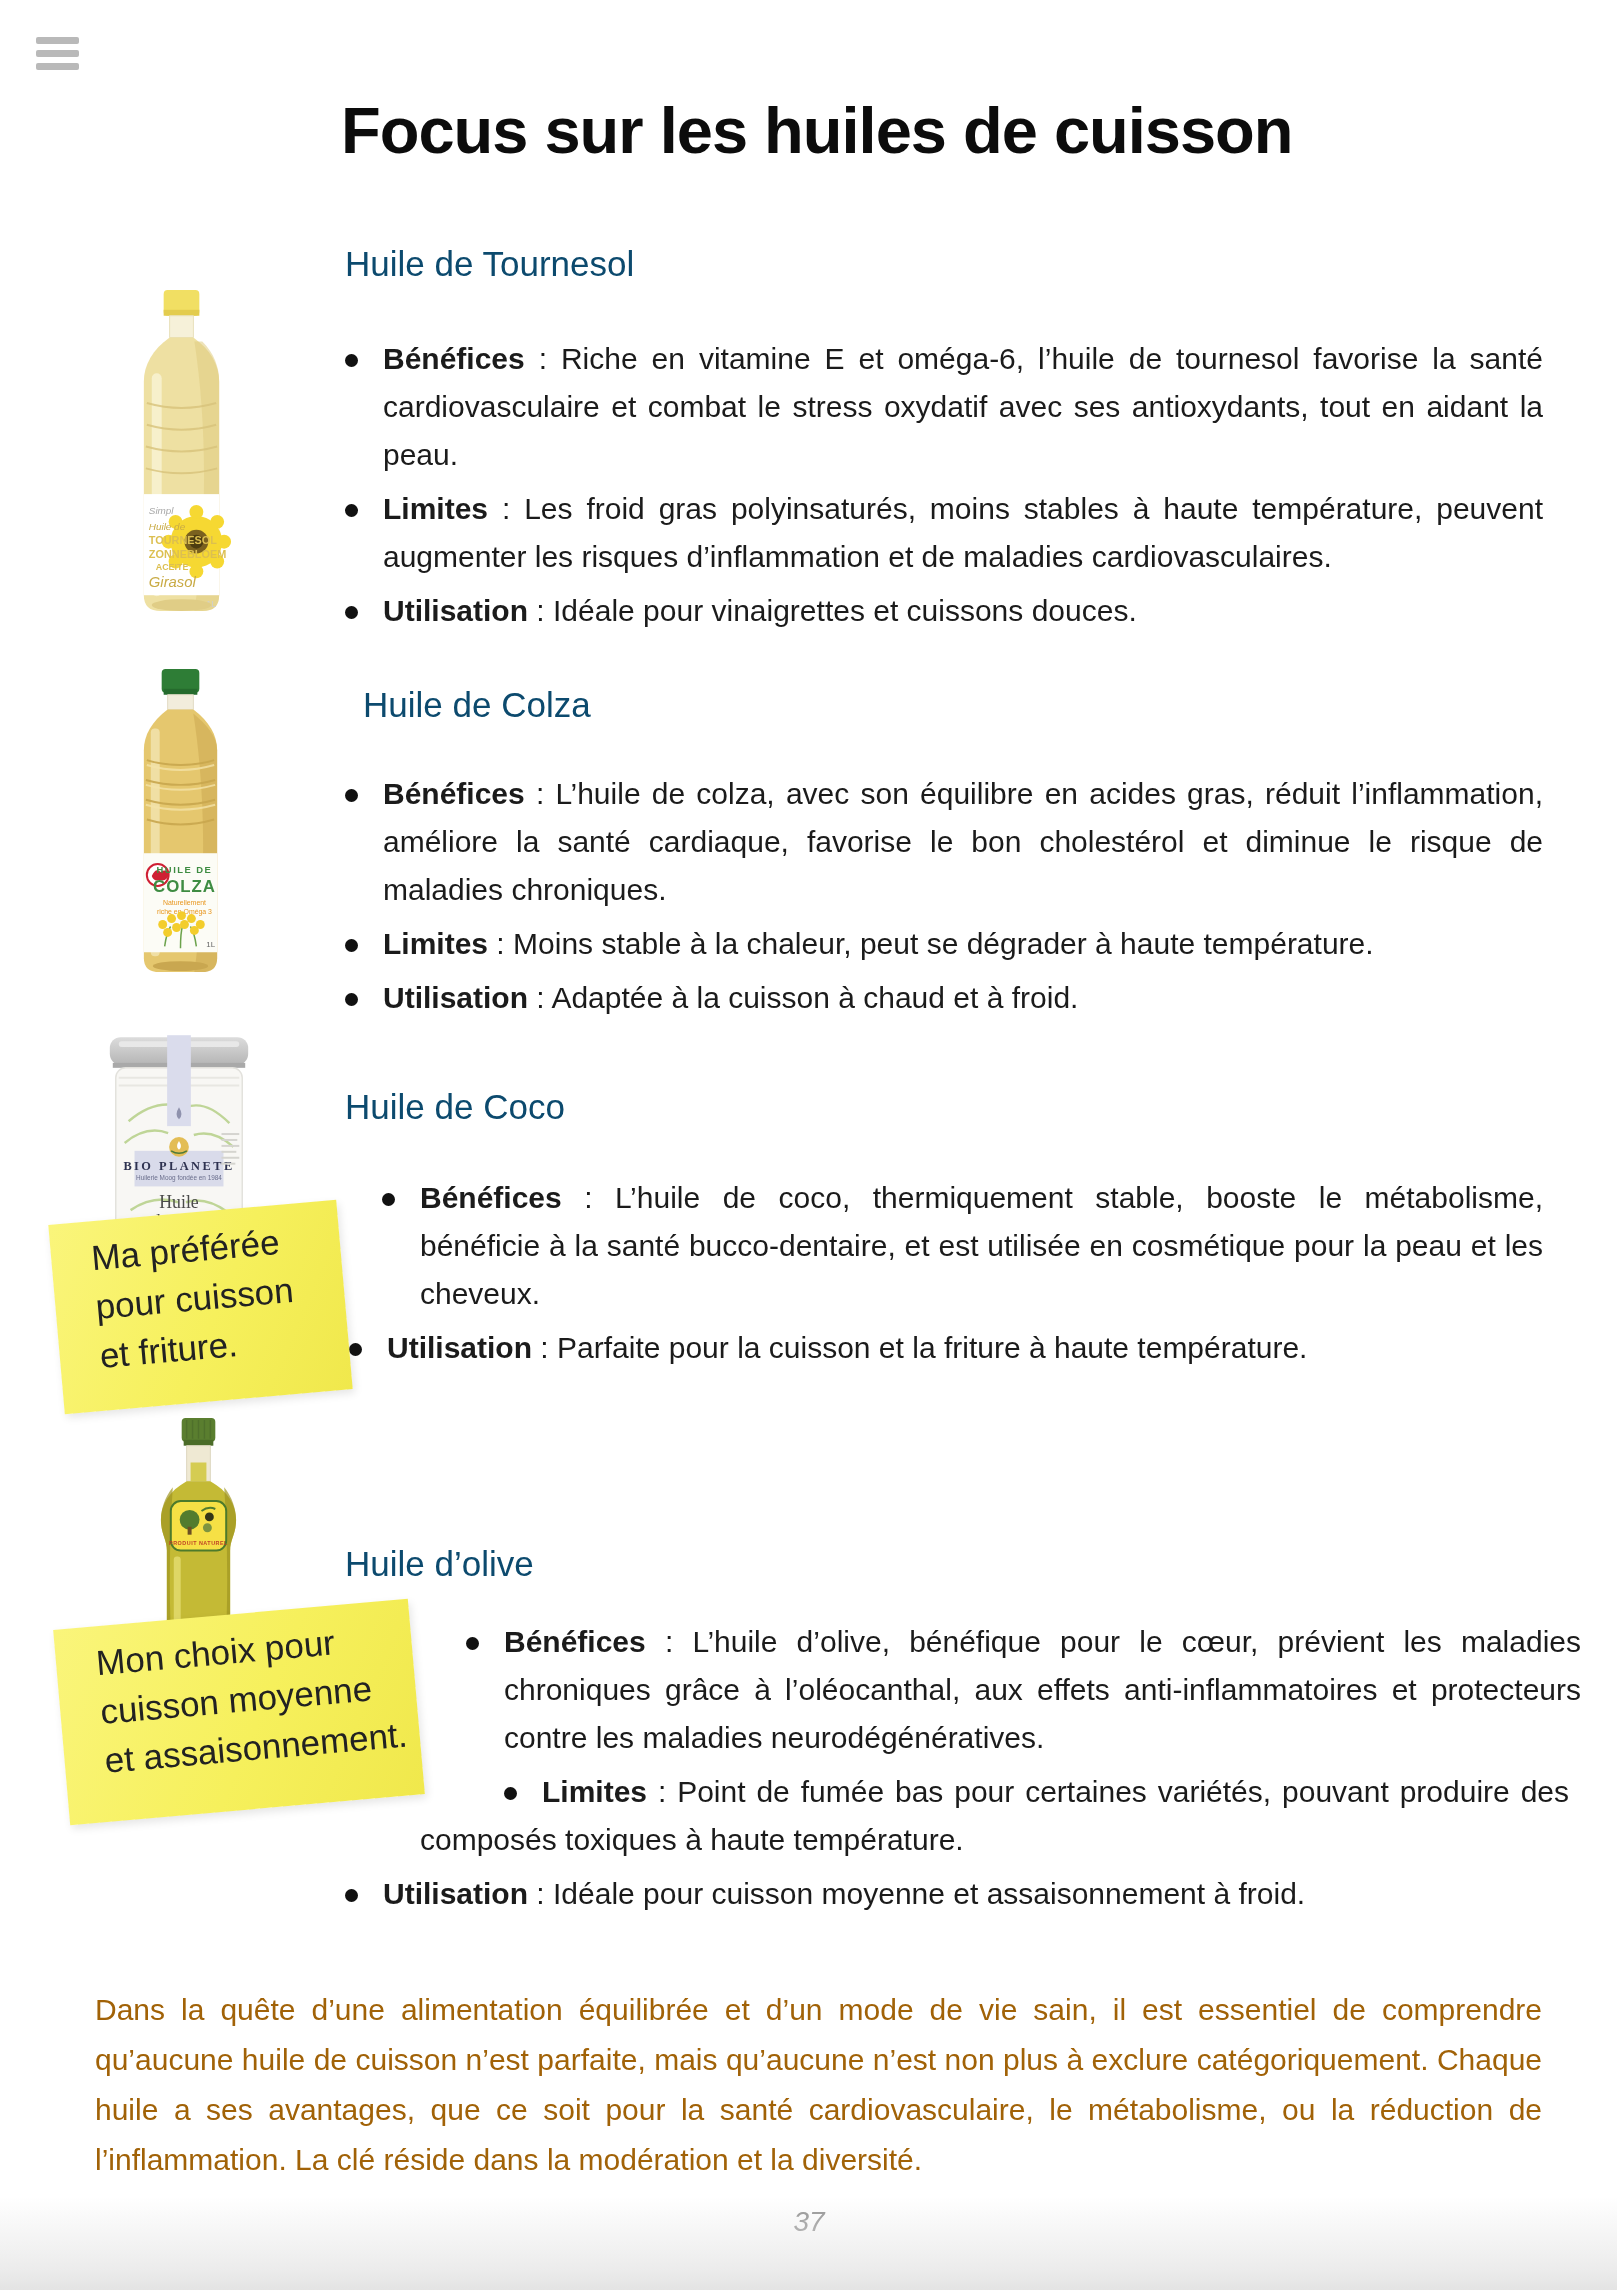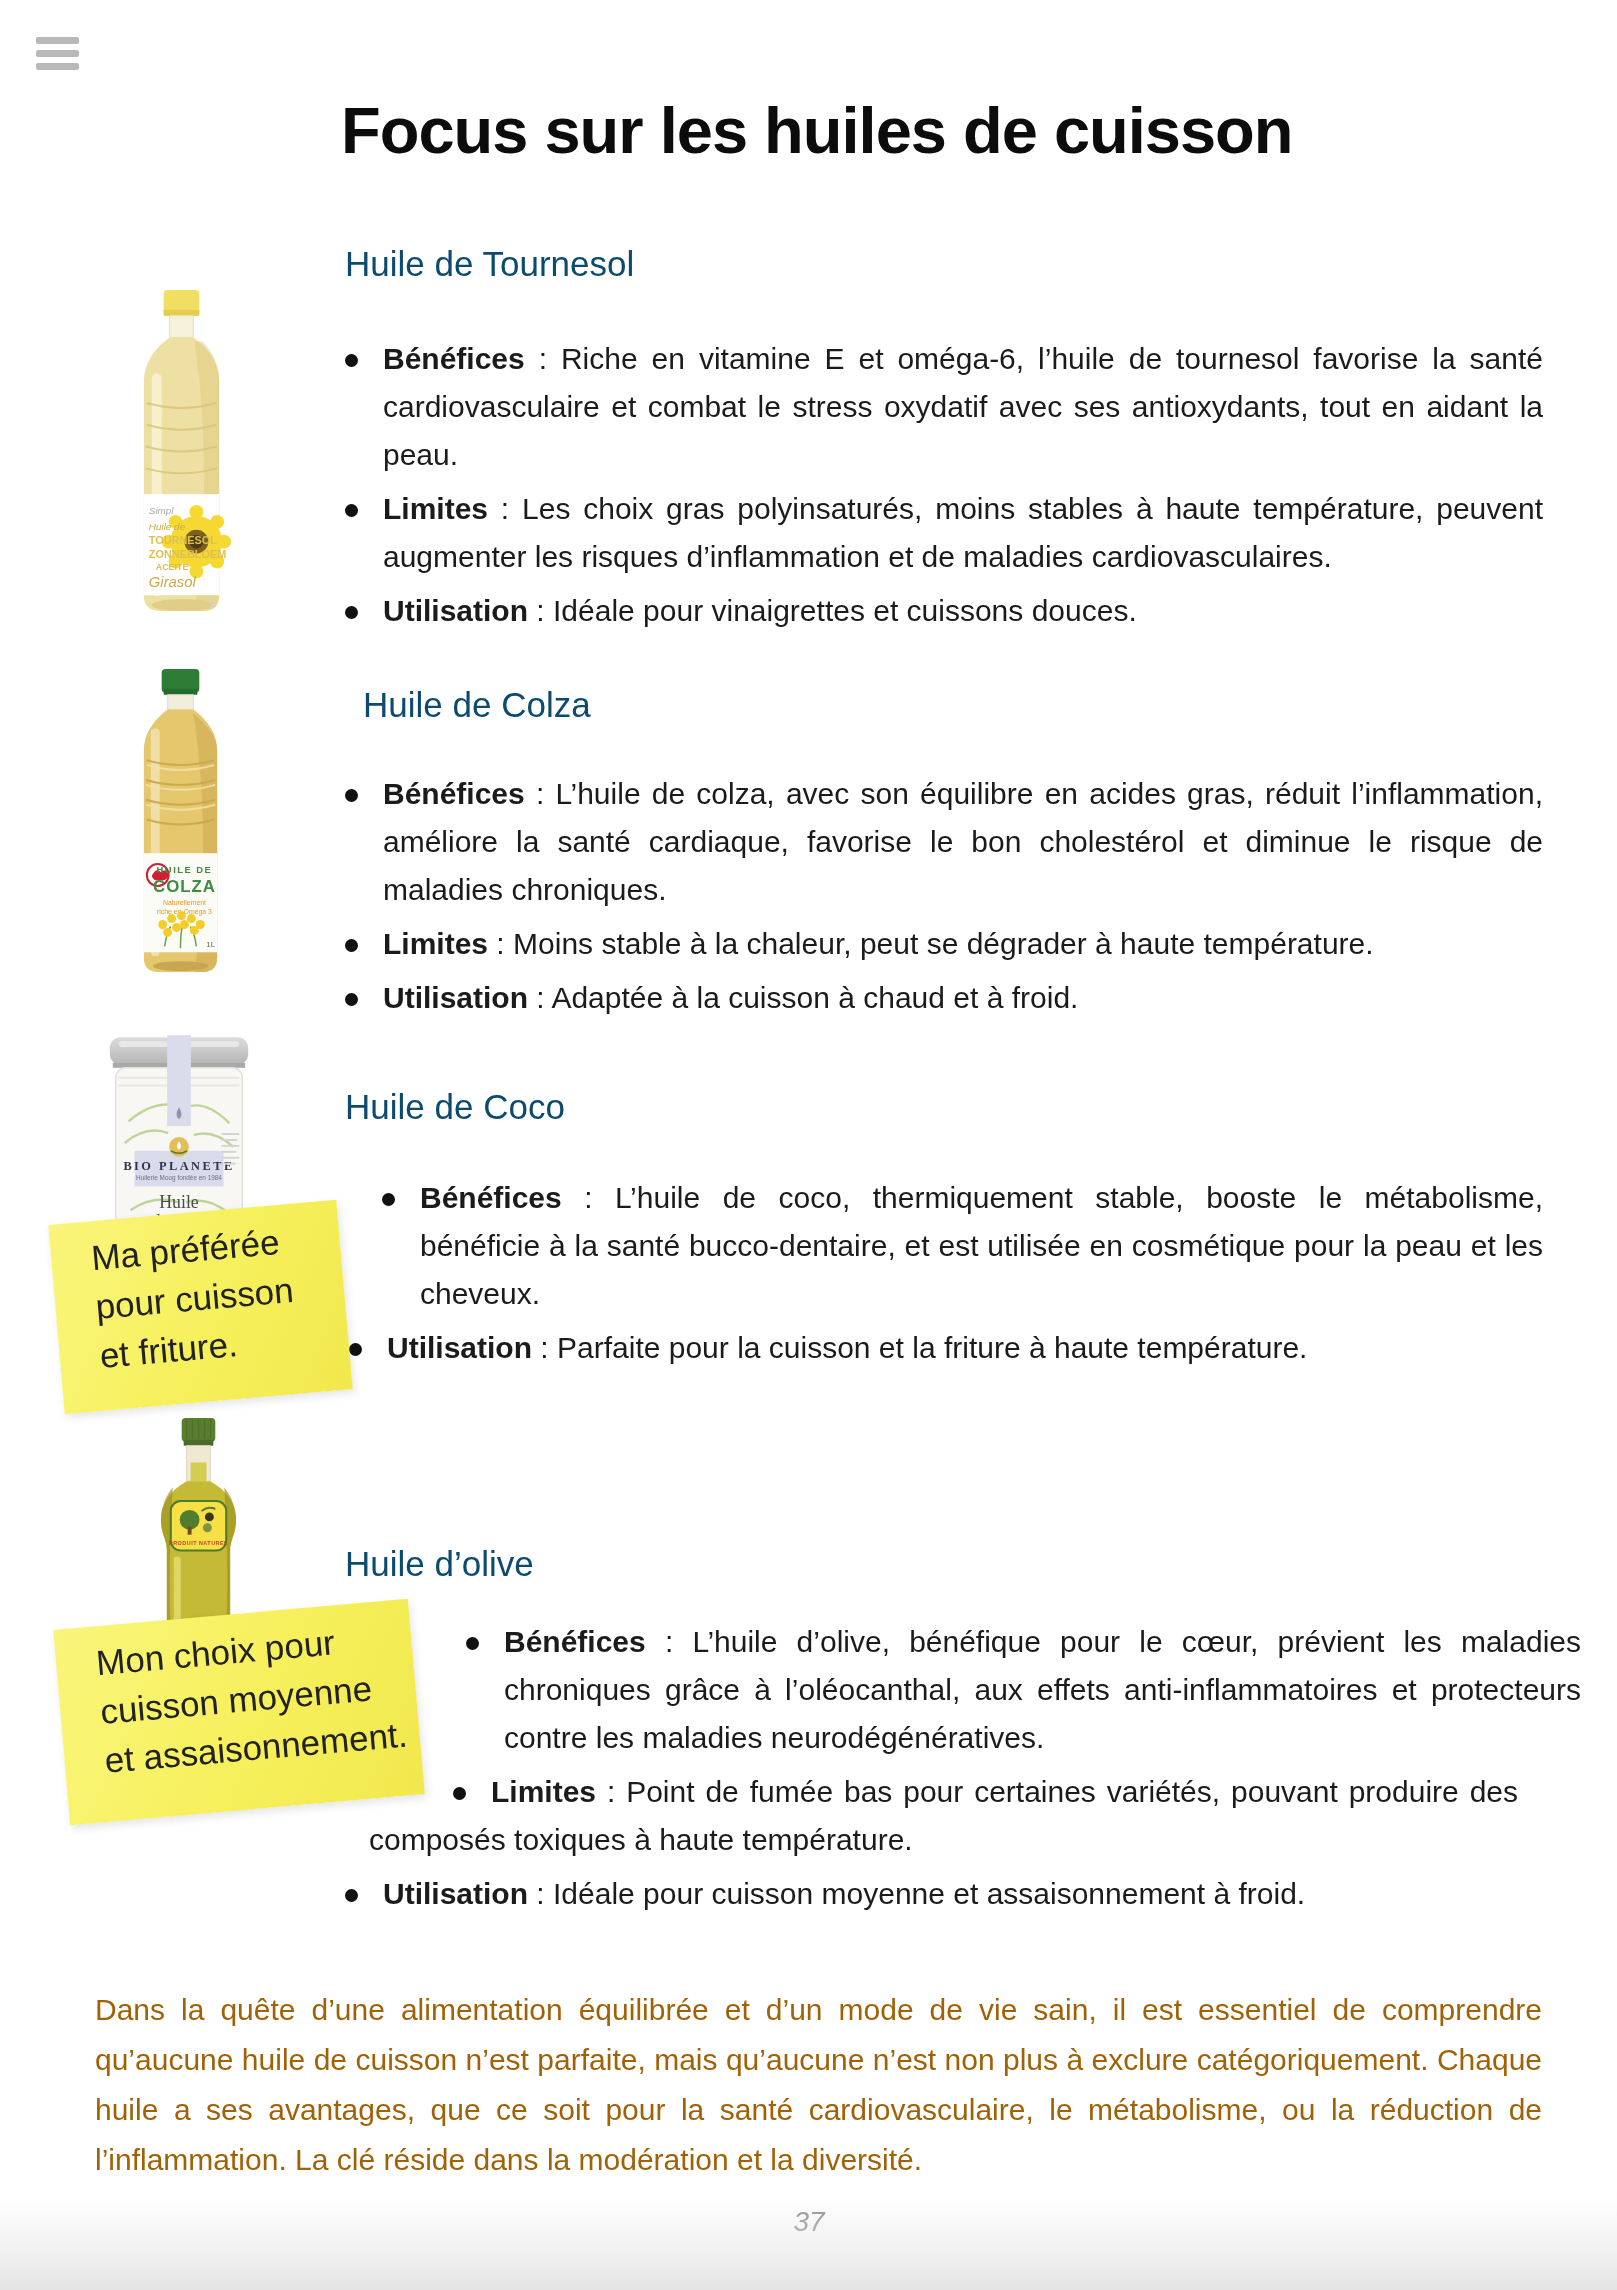--- a/index.html
+++ b/index.html
@@ -99,21 +99,21 @@
       <text x="26" y="274" font-size="11" font-weight="bold" fill="#dcbf50">ZONNEBLOEM</text>
       <text x="33" y="287" font-size="9" font-weight="bold" fill="#dcbf50">ACEITE</text>
       <text x="26" y="304" font-size="15" font-style="italic" fill="#c9ab45">Girasol</text>
       <text x="84" y="324" font-size="9" fill="#cfcfcf">1L</text>
       <ellipse cx="59" cy="322" rx="30" ry="6" fill="#e0cd86"></ellipse>
     </svg>
   </div>
 
   <div class="list" style="top:335px;">
     <div class="li"><span class="dot"></span><b>Bénéfices</b><span> : </span><span>Riche en vitamine E et oméga-6, l’huile de tournesol favorise la santé cardiovasculaire et combat le stress oxydatif avec ses antioxydants, tout en aidant la peau.</span></div>
-    <div class="li"><span class="dot"></span><b>Limites</b><span> : </span><span>Les choix gras polyinsaturés, moins stables à haute température, peuvent augmenter les risques d’inflammation et de maladies cardiovasculaires.</span></div>
+    <div class="li"><span class="dot"></span><b>Limites</b><span> : </span><span>Les froid gras polyinsaturés, moins stables à haute température, peuvent augmenter les risques d’inflammation et de maladies cardiovasculaires.</span></div>
     <div class="li"><span class="dot"></span><b>Utilisation</b><span> : </span><span>Idéale pour vinaigrettes et cuissons douces.</span></div>
   </div>
 
   <h2 class="oil-h" style="left:363px;top:685px;">Huile de Colza</h2>
 
   <div class="img" style="left:125px;top:669px;width:111px;height:309px;">
     <svg viewBox="0 0 112 312" aria-hidden="true">
       <rect x="37" y="0" width="38" height="24" rx="4" fill="#2e7d36"></rect>
       <rect x="39" y="20" width="34" height="6" fill="#256b2d"></rect>
       <path d="M43,26 h26 v15 h-26 z" fill="#f2eddc" stroke="#e2dcc4" stroke-width="1"></path>
@@ -248,21 +248,21 @@
         <circle cx="77" cy="235" r="9" fill="#aabf55"></circle>
         <text x="60" y="248" font-size="7.5" font-weight="bold" fill="#c0392b" text-anchor="middle">HUILE D’OLIVE</text>
         <text x="60" y="257" font-size="7.5" font-weight="bold" fill="#c0392b" text-anchor="middle">VIERGE EXTRA</text>
       </g>
       <ellipse cx="59" cy="260" rx="26" ry="4" fill="#8f861e" opacity="0.6"></ellipse>
     </svg>
   </div>
 
   <div class="list" style="top:1618px;">
     <div class="li" style="margin-left:121px;width:1077px;"><span class="dot"></span><b>Bénéfices</b><span> : </span><span>L’huile d’olive, bénéfique pour le cœur, prévient les maladies chroniques grâce à l’oléocanthal, aux effets anti-inflammatoires et protecteurs contre les maladies neurodégénératives.</span></div>
-    <div class="li flat" style="margin-left:24px;width:1149px;text-indent:84px;"><span class="dot"></span><b>Limites</b><span> : </span><span>Point de fumée bas pour certaines variétés, pouvant produire des composés toxiques à haute température.</span></div>
+    <div class="li flat" style="margin-left:75px;width:1149px;text-indent:84px;"><span class="dot"></span><b>Limites</b><span> : </span><span>Point de fumée bas pour certaines variétés, pouvant produire des composés toxiques à haute température.</span></div>
     <div class="li"><span class="dot"></span><b>Utilisation</b><span> : </span><span>Idéale pour cuisson moyenne et assaisonnement à froid.</span></div>
   </div>
 
   <div class="note" style="left:61px;top:1614px;width:356px;height:196px;transform:rotate(-5deg);">
     <div>Mon choix pour</div>
     <div>cuisson moyenne</div>
     <div>et assaisonnement.</div>
   </div>
 
   <p class="conclusion">Dans la quête d’une alimentation équilibrée et d’un mode de vie sain, il est essentiel de comprendre qu’aucune huile de cuisson n’est parfaite, mais qu’aucune n’est non plus à exclure catégoriquement. Chaque huile a ses avantages, que ce soit pour la santé cardiovasculaire, le métabolisme, ou la réduction de l’inflammation. La clé réside dans la modération et la diversité.</p>

